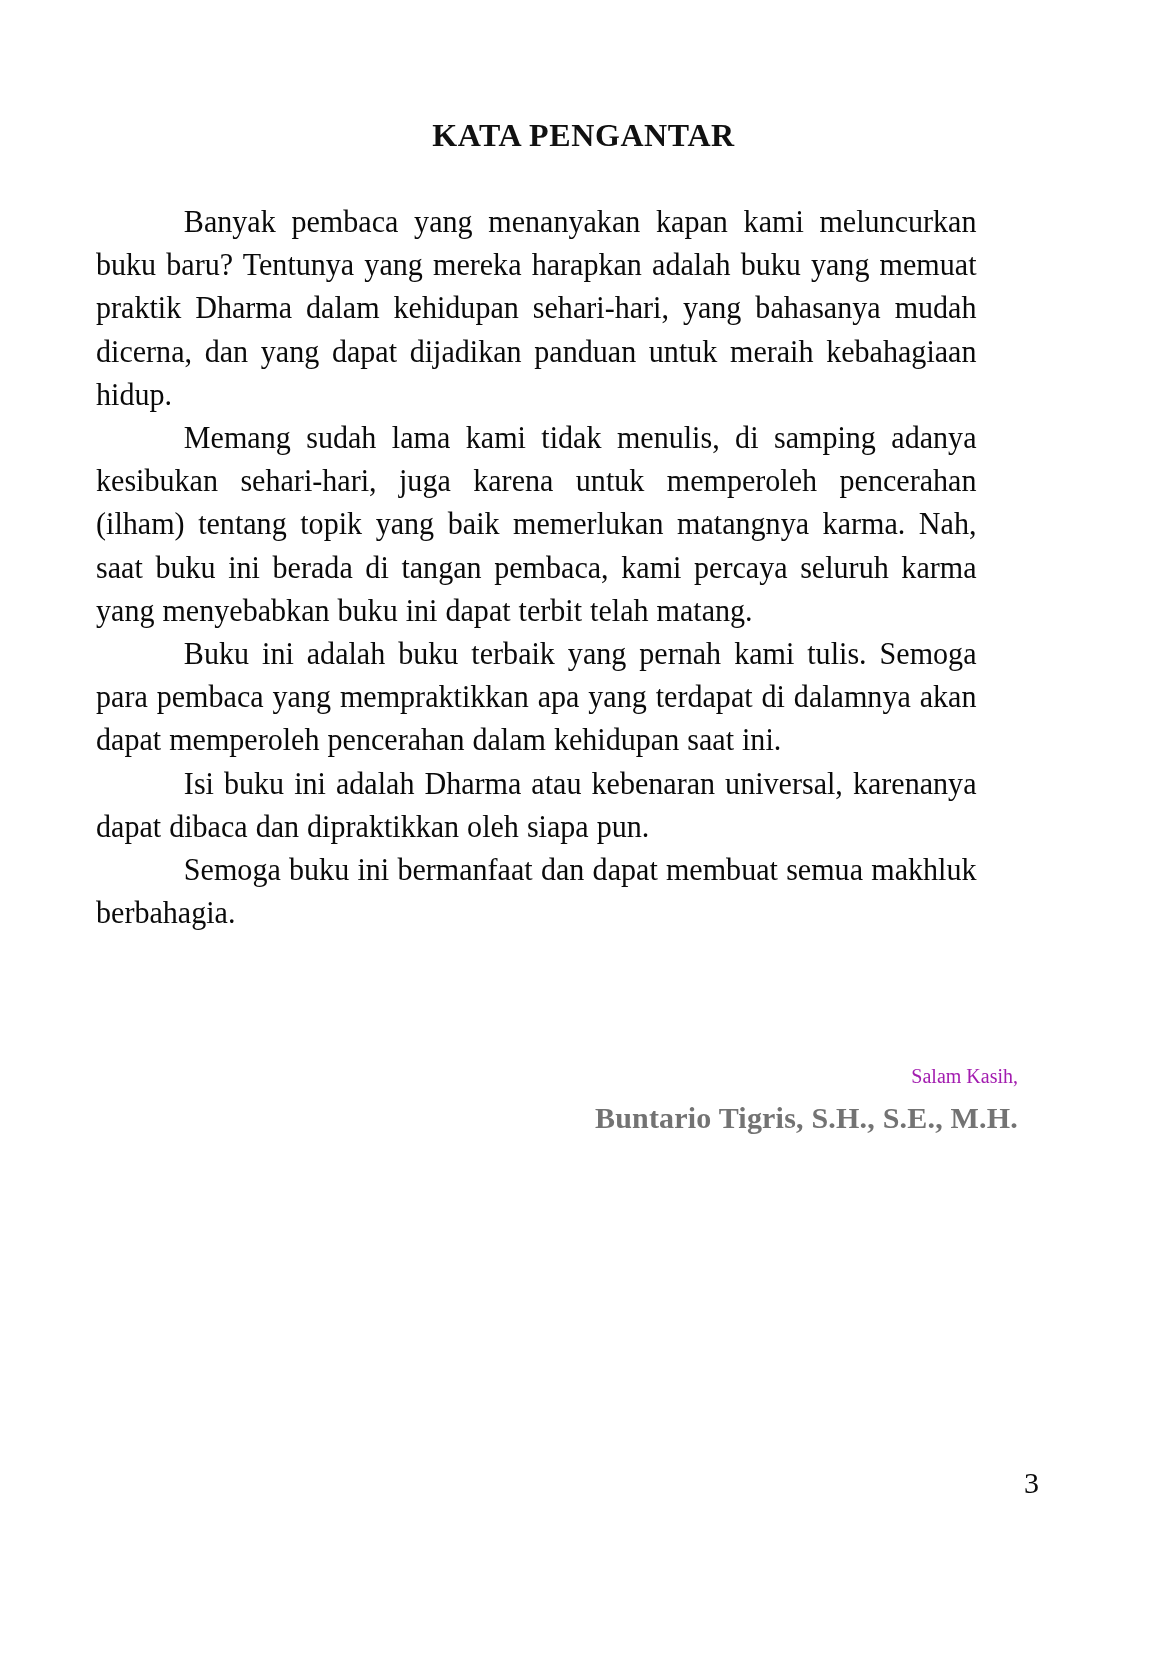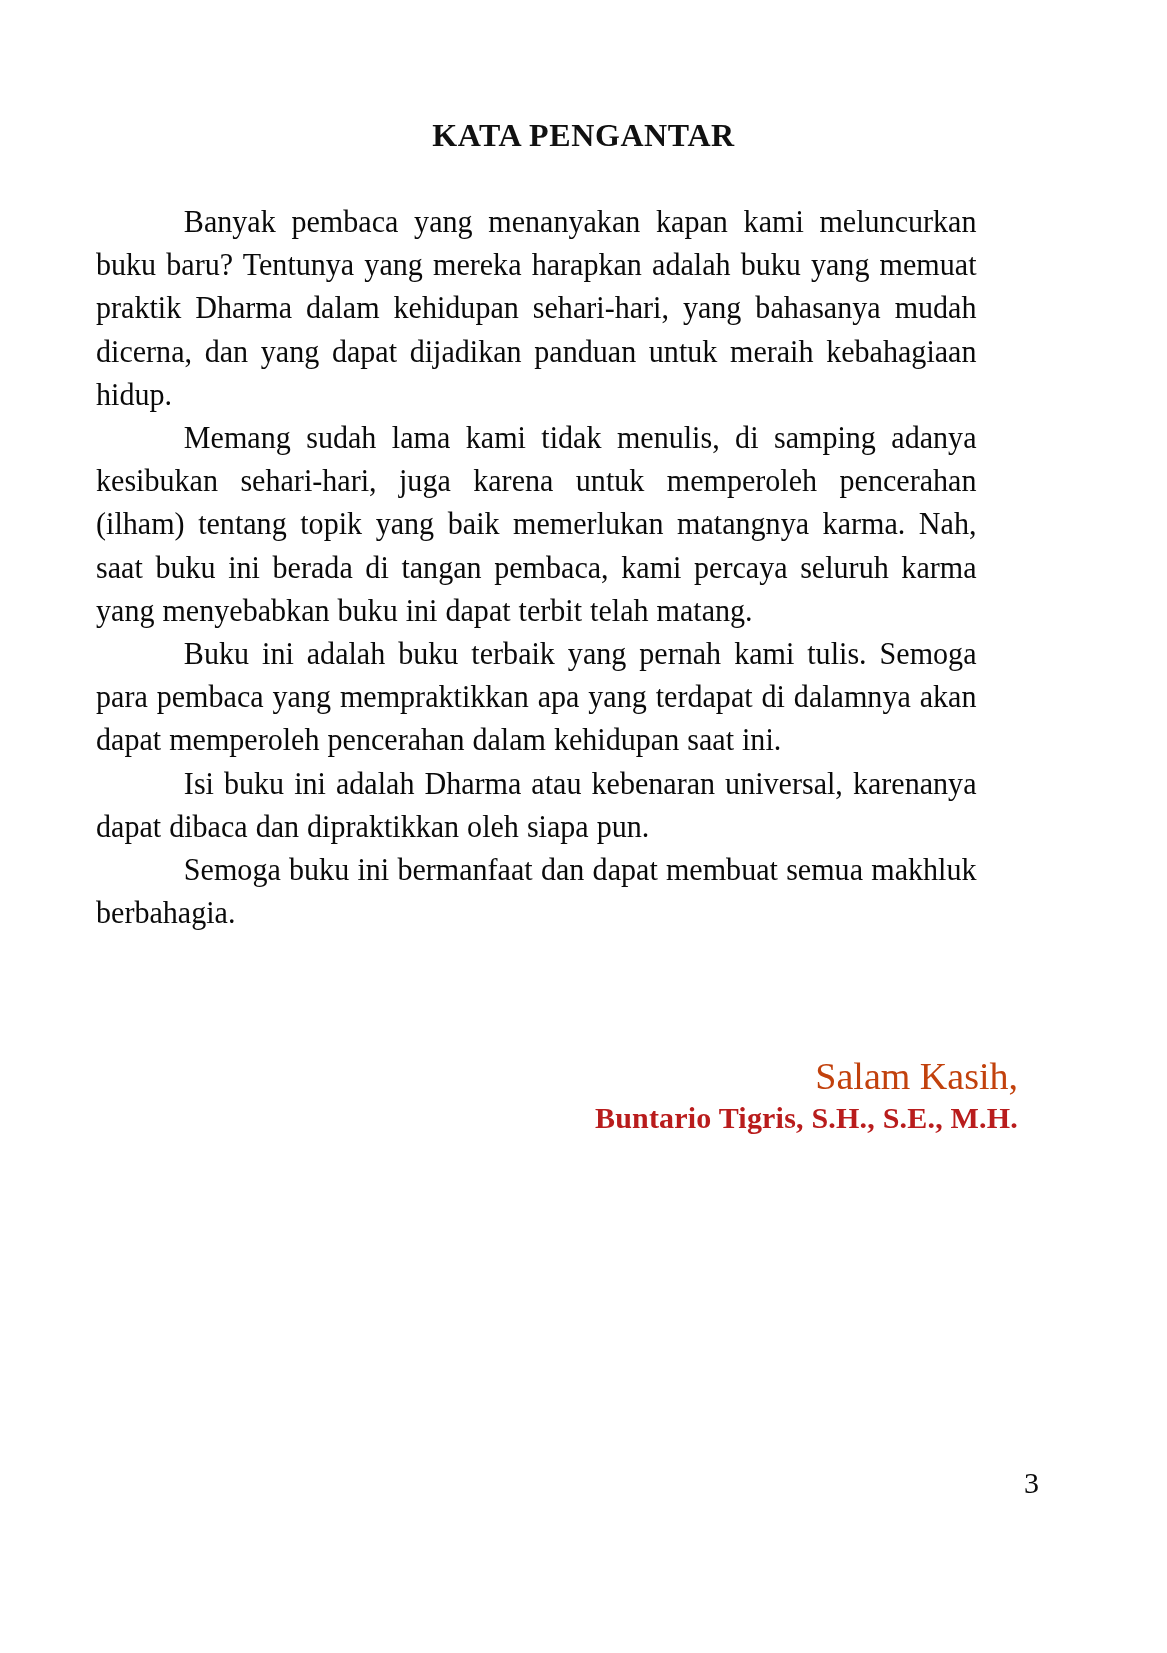--- a/index.html
+++ b/index.html
@@ -62,31 +62,31 @@
   .closing {
     position: absolute;
     top: 1055px;
     left: 96px;
     width: 922px;
     text-align: right;
   }
 
   .closing-salutation {
     font-family: "Liberation Serif", "DejaVu Serif", serif;
-    font-size: 38px;
+    font-size: 20px;
     line-height: 42px;
-    color: #c2410c;
+    color: #a21caf;
   }
 
   .closing-name {
     font-family: "Liberation Serif", "DejaVu Serif", serif;
     font-size: 30px;
     line-height: 42px;
     font-weight: bold;
-    color: #b91c1c;
+    color: #737373;
     letter-spacing: 0.2px;
   }
 
   
   .page-number {
     position: absolute;
     top: 1466px;
     left: 0;
     width: 1167px;
     padding-right: 128px;

